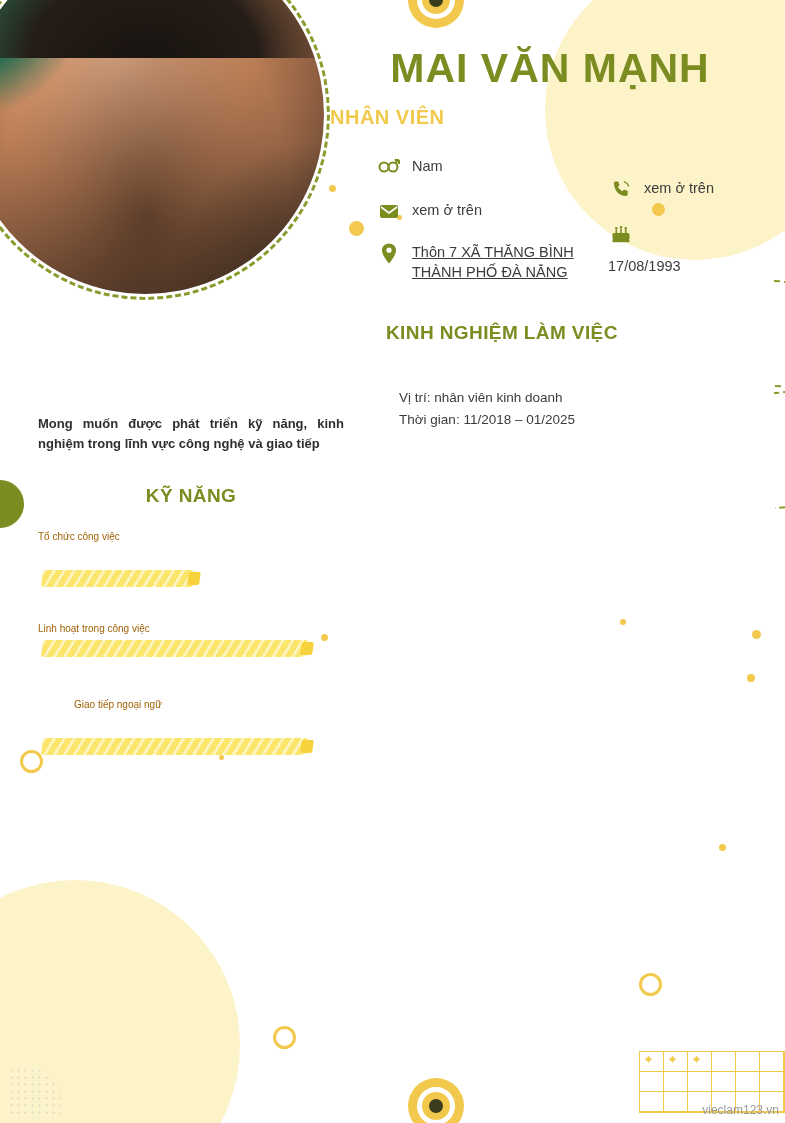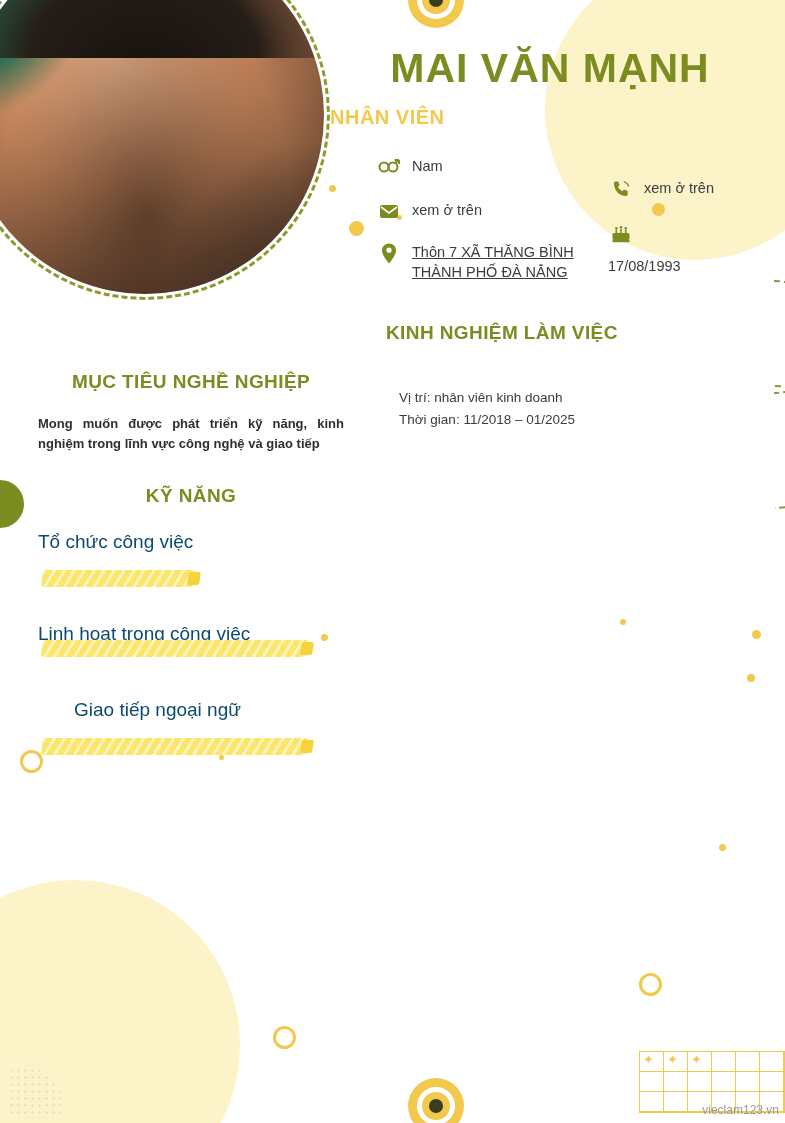--- a/index.html
+++ b/index.html
@@ -96,21 +96,21 @@
   }
 
   
   .objective{
     position:absolute;left:38px;top:414px;width:306px;
     font-size:13px;font-weight:700;color:#2f2f2f;line-height:1.55;
     text-align:justify;
   }
 
   
-  .skill-label{position:absolute;font-size:19px;color:#0c4a6e;}
+  .skill-label{position:absolute;font-size:10px;color:#a16207;}
   .bar{
     position:absolute;height:17px;border-radius:3px;
     background:#fbe56b;
     transform:skewX(-8deg);
   }
   .bar::after{
     content:"";position:absolute;right:-6px;top:2px;width:12px;height:13px;
     background:#f6d33c;border-radius:2px;
   }
   .bar-tex{
@@ -266,21 +266,20 @@
           </svg>
       </span>
       <span class="c-text">17/08/1993</span>
     </div>
   </div>
 
   <div class="sec-h" style="left:386px;top:322px;">KINH NGHIỆM LÀM VIỆC</div>
   <div class="exp-line" style="top:390px;">Vị trí: nhân viên kinh doanh</div>
   <div class="exp-line" style="top:412px;">Thời gian: 11/2018 – 01/2025</div>
 
-  <div class="sec-h" style="left:38px;top:371px;width:306px;text-align:center;">MỤC TIÊU NGHỀ NGHIỆP</div>
   <div class="objective">Mong muốn được phát triển kỹ năng, kinh nghiệm trong lĩnh vực công nghệ  và giao tiếp</div>
 
   <div class="sec-h" style="left:38px;top:485px;width:306px;text-align:center;">KỸ NĂNG</div>
 
   <div class="skill-label" style="left:38px;top:531px;">Tổ chức công việc</div>
   <div class="bar" style="left:42px;top:570px;width:152px;">
     <div class="bar-tex"></div>
   </div>
 
   <div class="skill-label" style="left:38px;top:615px;margin-top:8px;">Linh hoạt trong công việc</div>

